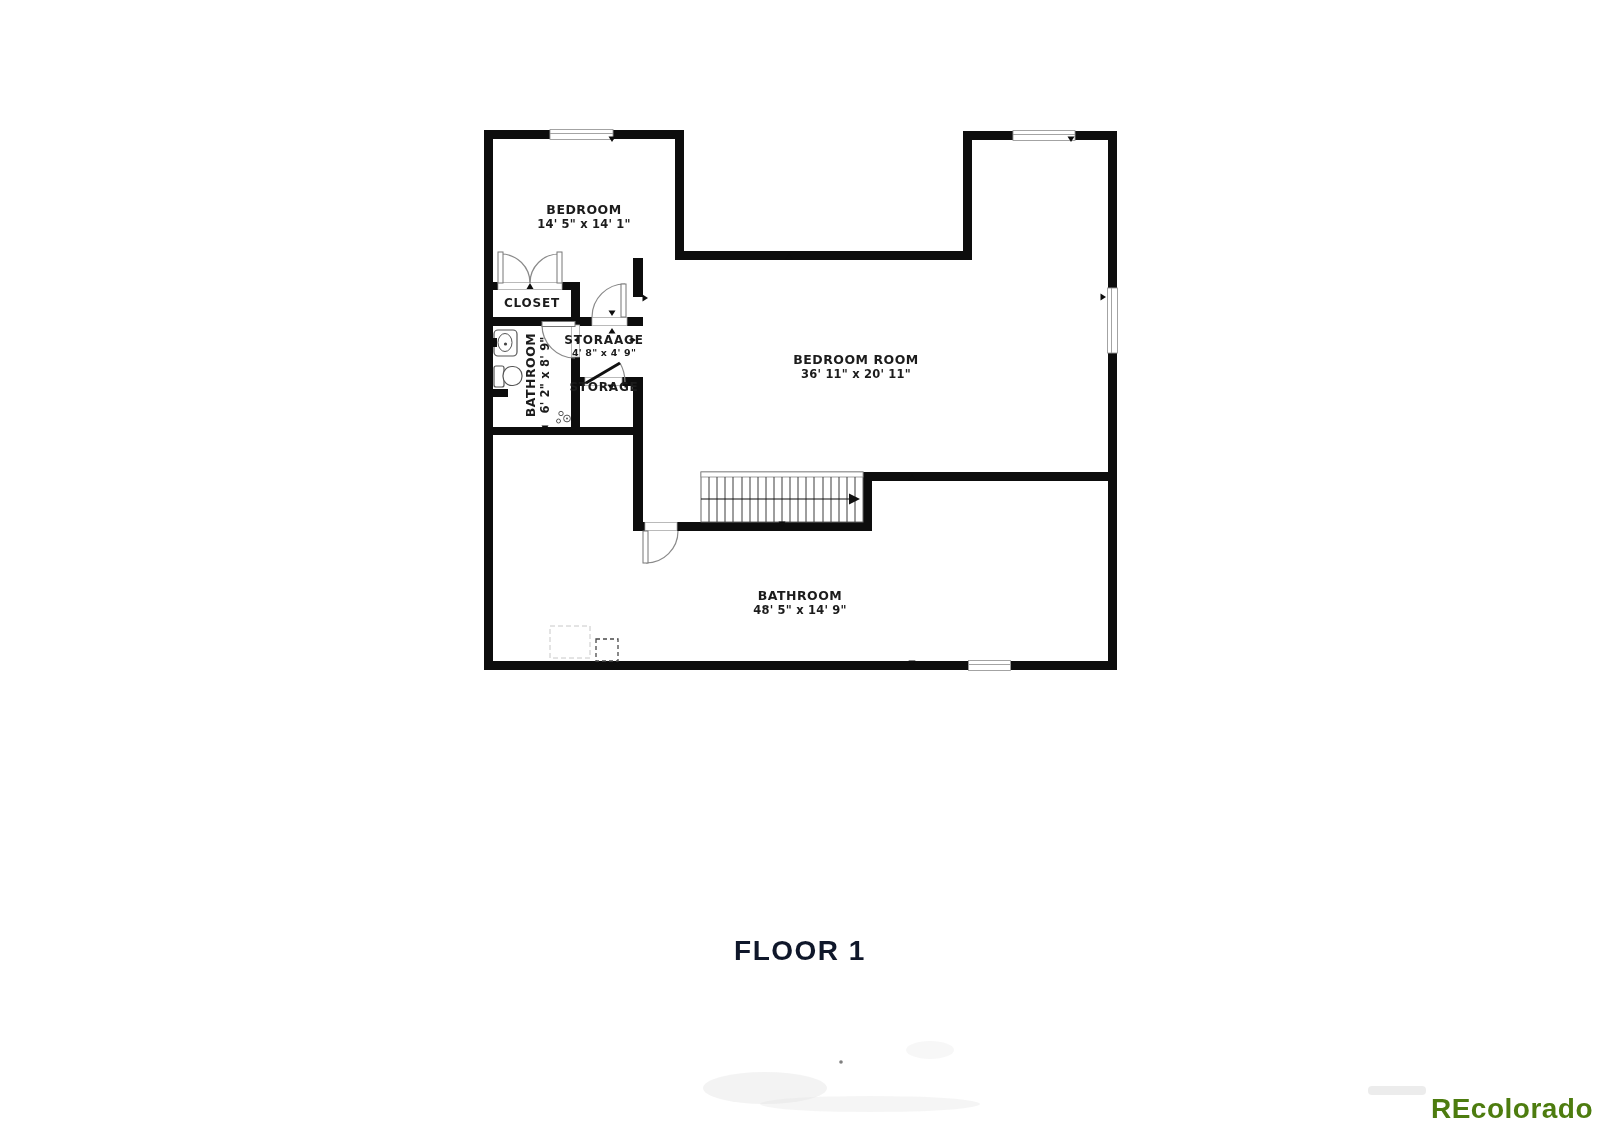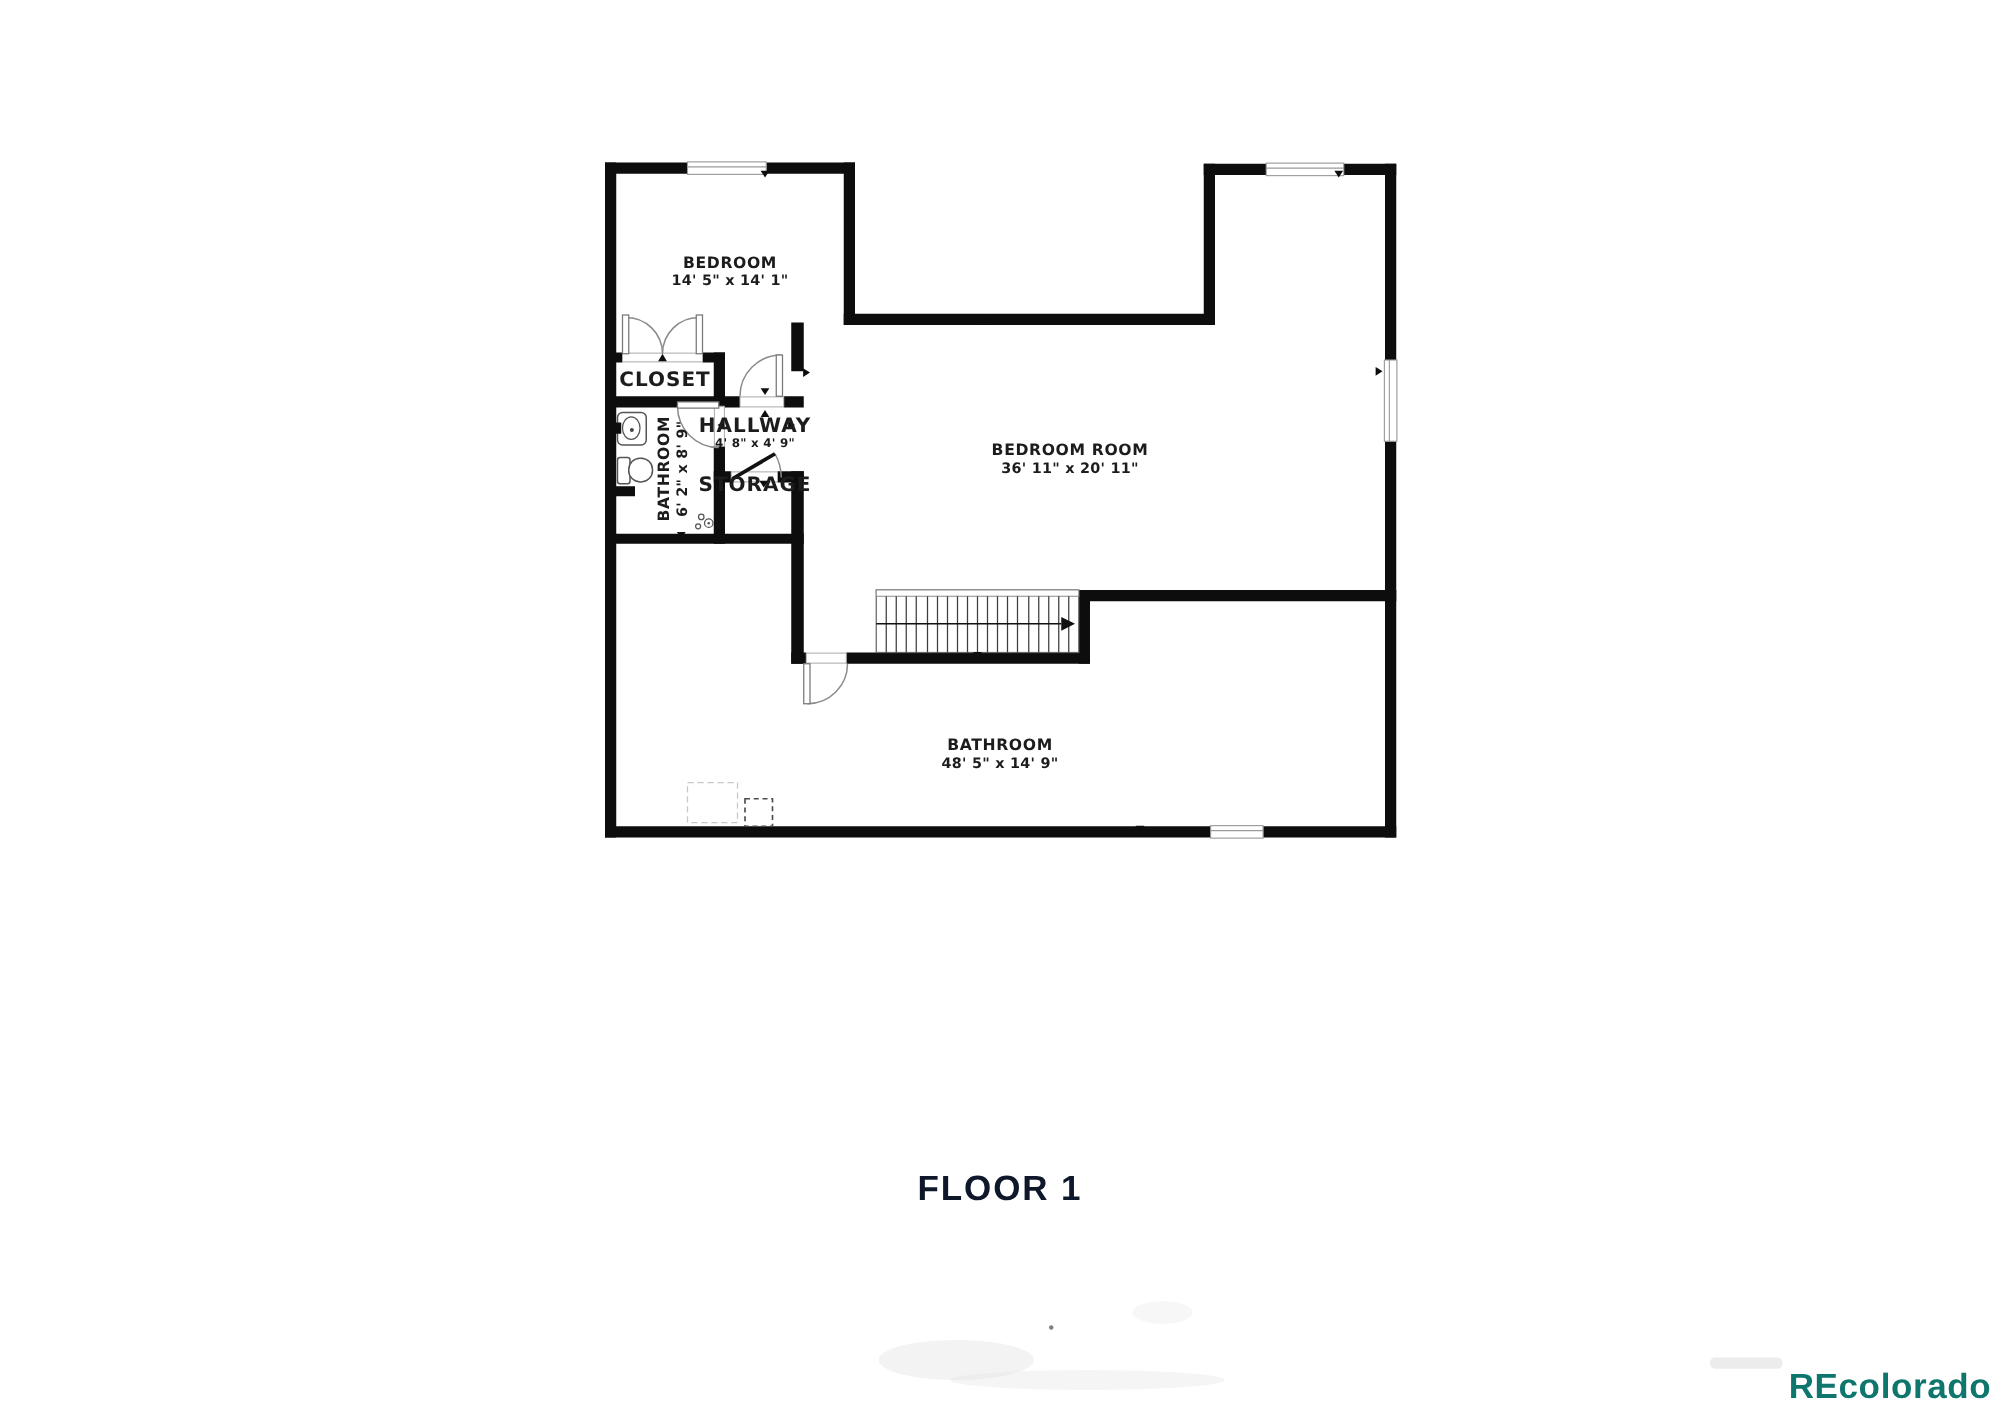--- a/index.html
+++ b/index.html
@@ -16,34 +16,34 @@
   .room-label{
     position:absolute;
     transform:translate(-50%,-50%);
     text-align:center;
     white-space:nowrap;
     color:#1c1c1c;
   }
   .room-label.rot{transform:translate(-50%,-50%) rotate(-90deg);}
   .rname{font-size:12.5px;letter-spacing:.5px;line-height:1.2;}
   .rdims{font-size:11.5px;letter-spacing:.2px;line-height:1.15;margin-top:1px;}
-  .sm .rname{font-size:16px;letter-spacing:.8px;}
+  .sm .rname{font-size:12px;letter-spacing:.8px;}
   .sm .rdims{font-size:9.5px;}
   .floor-title{
     position:absolute;left:800px;top:951px;
     transform:translate(-50%,-50%);
     font-family:"Liberation Sans",sans-serif;
     font-size:28px;letter-spacing:1.5px;color:#0f172a;
     white-space:nowrap;
   }
   .watermark{
     position:absolute;left:1512px;top:1109px;
     transform:translate(-50%,-50%);
     font-family:"Liberation Sans",sans-serif;
-    font-size:28px;color:#0f766e;letter-spacing:.5px;
+    font-size:28px;color:#4d7c0f;letter-spacing:.5px;
     white-space:nowrap;
   }
 </style>
 </head>
 <body>
 
 <div class="canvas">
 
   <svg width="1600" height="1130" viewBox="0 0 1600 1130">
 
@@ -202,21 +202,21 @@
   <div class="room-label sm" style="left:532px;top:303px">
     <div class="rname">CLOSET</div>
   </div>
 
   <div class="room-label rot" style="left:538px;top:375px">
     <div class="rname">BATHROOM</div>
     <div class="rdims">6' 2" x 8' 9"</div>
   </div>
 
   <div class="room-label sm" style="left:604px;top:346px">
-    <div class="rname">HALLWAY</div>
+    <div class="rname">STORAAGE</div>
     <div class="rdims">4' 8" x 4' 9"</div>
   </div>
 
   <div class="room-label sm" style="left:604px;top:387px">
     <div class="rname">STORAGE</div>
   </div>
 
   <div class="room-label" style="left:856px;top:367px">
     <div class="rname">BEDROOM ROOM</div>
     <div class="rdims">36' 11" x 20' 11"</div>

